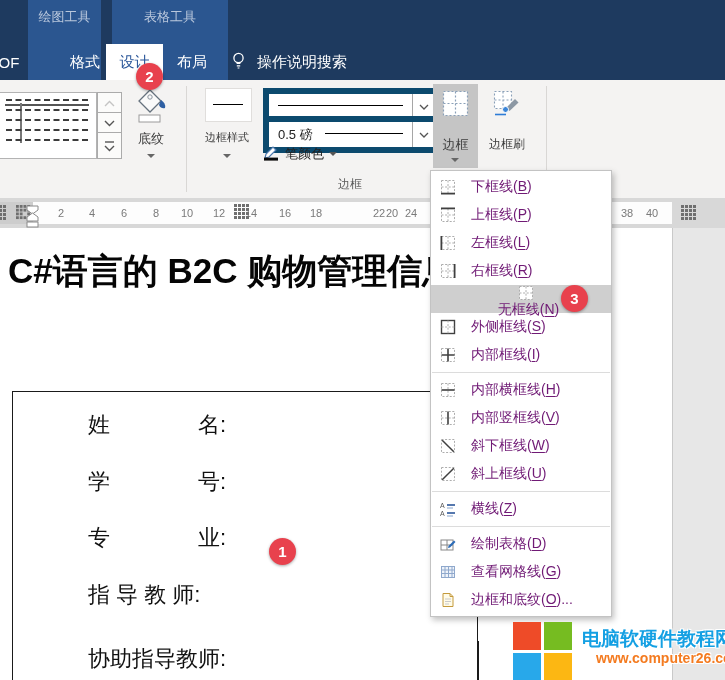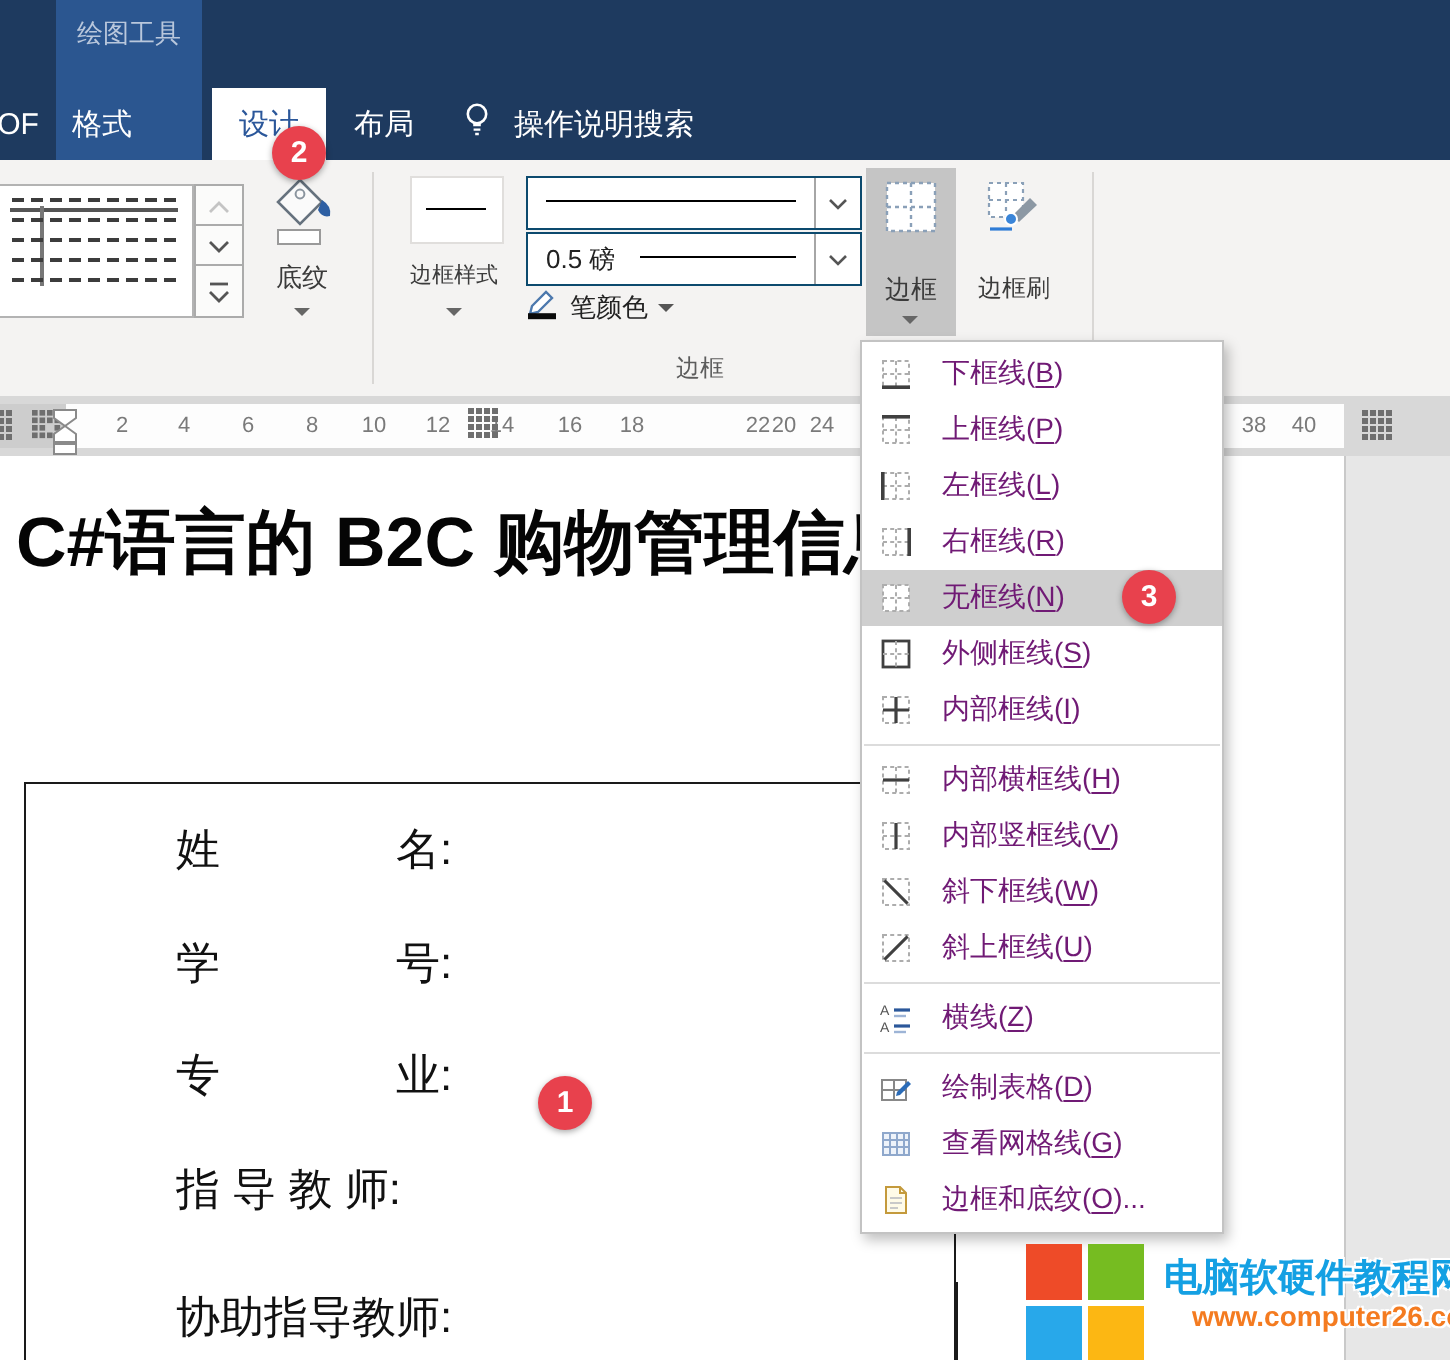--- a/index.html
+++ b/index.html
@@ -11,21 +11,21 @@
   .ctxstrip{top:0;height:80px;background:#2b5690;}
   .ctxlabel{top:8px;height:18px;color:#b9c7dc;font-size:13px;text-align:center;width:100%;}
   .tab{top:44px;height:36px;color:#fff;font-size:15px;display:flex;align-items:center;justify-content:center;}
   .tab-active{background:#fff;color:#2b579a;}
   .searchwrap{left:230px;top:44px;height:36px;display:flex;align-items:center;color:#fff;font-size:15px;gap:10px;}
   
   .ribbon{left:0;top:80px;width:725px;height:118px;background:#f4f3f2;border-bottom:1px solid #d5d3d1;}
   .vsep{width:1px;background:#d9d7d5;}
   .ribbonlabel{font-size:12px;color:#3b3b3b;text-align:center;}
   .droparrow{width:0;height:0;border-left:4px solid transparent;border-right:4px solid transparent;border-top:4px solid #666;}
-  .combo{background:#fff;border:1px solid #0c4a6e;display:flex;}
+  .combo{background:#fff;border:6px solid #0c4a6e;display:flex;}
   .combo .cell{flex:1;position:relative;}
   .combo .chev{width:22px;border-left:1px solid #a6a6a6;display:flex;align-items:center;justify-content:center;}
   .hline{background:#000;height:1px;}
   .galcard{background:#fff;border:1px solid #b3b3b3;}
   .dashrow{border-top:2px dashed #3c3c3c;}
   .scrollbtn{background:#fbfbfa;border:1px solid #ababab;display:flex;align-items:center;justify-content:center;}
   .btn-borders{background:#c5c5c5;}
   
   .rulerband{left:0;top:198px;width:725px;height:30px;background:#d8d8d8;}
   .rulerwhite{left:33px;top:4px;width:639px;height:22px;background:#fdfdfd;}
@@ -38,43 +38,46 @@
   .doctable{left:12px;top:163px;width:464px;height:560px;border:1.5px solid #1a1a1a;}
   .fieldrow{left:88px;font-size:22px;color:#111;white-space:pre;}
   
   .menu{left:430px;top:170px;width:180px;background:#fff;border:1px solid #c3c3c3;
         box-shadow:2px 3px 6px rgba(0,0,0,.25);z-index:50;padding:2px 0;}
   .mrow{height:28px;display:flex;align-items:center;cursor:default;}
   .mrow .micon{width:16px;height:16px;margin:0 0 0 9px;flex:0 0 16px;}
   .mrow .mlabel{margin-left:15px;font-size:14px;color:#701a75;white-space:nowrap;}
   .mrow .mlabel i{font-style:normal;}
   .mrow .mlabel u{text-underline-offset:2px;}
-  .mrow-hl{background:#cfcfcf;}
+  .mrow-hl{background:#cfcfcf;flex-direction:column;}
   .msep{height:1px;background:#dcdcdc;margin:3px 1px;}
   
   .badge{width:27px;height:27px;border-radius:50%;background:#e8414d;color:#fff;font-size:15px;font-weight:bold;
          display:flex;align-items:center;justify-content:center;z-index:60;box-shadow:0 1px 3px rgba(0,0,0,.35);}
   .wm{z-index:70;}
   .wmname{font-size:19px;font-weight:800;color:#14a0e3;white-space:nowrap;
           text-shadow:-1px -1px 0 #fff,1px -1px 0 #fff,-1px 1px 0 #fff,1px 1px 0 #fff;}
   .wmurl{font-size:14px;font-weight:bold;color:#f47b20;white-space:nowrap;
          text-shadow:-1px -1px 0 #fff,1px -1px 0 #fff,-1px 1px 0 #fff,1px 1px 0 #fff;}
   .wmsq{width:28px;height:28px;}
 </style>
 </head>
 <body>
 
 <div class="app">
 
   <div class="abs titlebar">
     <div class="abs ctxstrip" style="left:28px;width:73px;">
       <div class="abs ctxlabel">绘图工具</div>
     </div>
+    <div class="abs ctxstrip" style="left:112px;width:116px;">
+      <div class="abs ctxlabel">表格工具</div>
+    </div>
     <div class="abs tab" style="left:-6px;width:30px;">OF</div>
-    <div class="abs tab" style="left:22px;width:58px;text-align:right;">格式</div>
+    <div class="abs tab" style="left:56px;width:58px;text-align:right;">格式</div>
     <div class="abs tab tab-active" style="left:106px;width:57px;">设计</div>
     <div class="abs tab" style="left:163px;width:58px;">布局</div>
     <div class="abs searchwrap">
       <span>
         <svg width="17" height="20" viewBox="0 0 17 20">
             <circle cx="8.5" cy="7" r="4.6" fill="none" stroke="#fff" stroke-width="1.3"></circle>
             <path d="M6.6 12.5h3.8M6.8 14.8h3.4M7.6 17h1.8" stroke="#fff" stroke-width="1.2" fill="none"></path>
           </svg>
       </span>
       <span>操作说明搜索</span>

